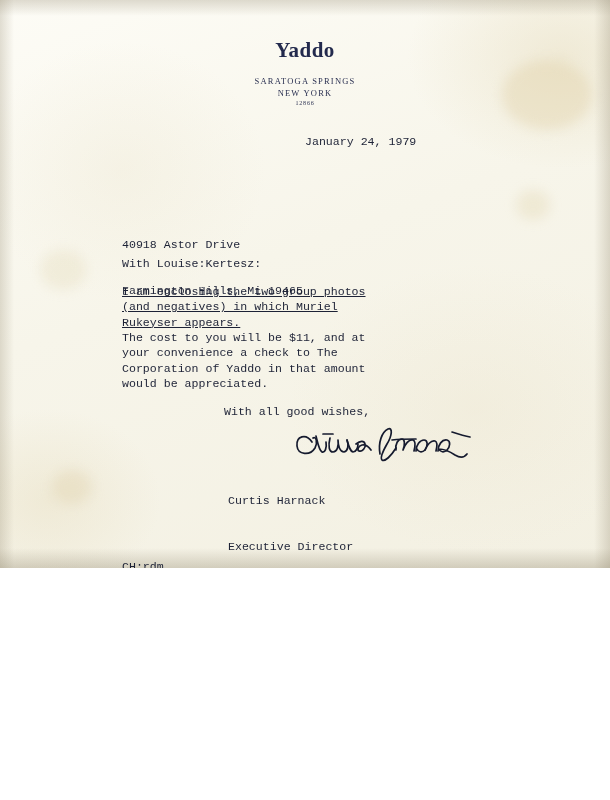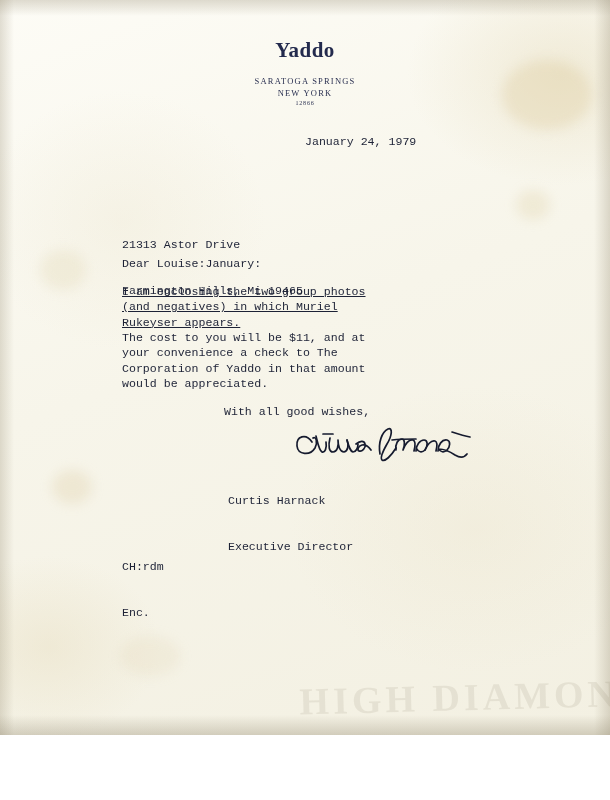--- a/index.html
+++ b/index.html
@@ -10,21 +10,21 @@
   body {
     width: 610px;
     height: 800px;
     overflow: hidden;
     font-family: "Liberation Mono", monospace;
   }
 
   .page {
     position: relative;
     width: 610px;
-    height: 735px;
+    height: 568px;
     background:
       radial-gradient(ellipse 220px 160px at 92% 10%, rgba(226,214,178,0.40), rgba(226,214,178,0) 70%),
       radial-gradient(ellipse 160px 130px at 8% 88%, rgba(226,214,178,0.32), rgba(226,214,178,0) 70%),
       radial-gradient(ellipse 200px 180px at 20% 30%, rgba(232,224,198,0.25), rgba(232,224,198,0) 72%),
       radial-gradient(ellipse 260px 200px at 78% 72%, rgba(230,220,190,0.22), rgba(230,220,190,0) 72%),
       linear-gradient(160deg, #fdfcf6 0%, #f7f5ea 45%, #f3f0e2 100%);
     overflow: hidden;
   }
 
   
@@ -149,25 +149,25 @@
   <div class="letterhead">
     <div class="lh-logo">Yaddo</div>
     <div class="lh-city">SARATOGA SPRINGS</div>
     <div class="lh-state">NEW YORK</div>
     <div class="lh-zip">12866</div>
   </div>
 
   <div class="body-text date-line">January 24, 1979</div>
 
   <div class="body-text address-block">
-    <div>21313 Astor Drive</div>
+    <div>40918 Astor Drive</div>
     <div>Farmington Hills, Mi 19465</div>
   </div>
 
-  <div class="body-text salutation">Dear Louise:January:</div>
+  <div class="body-text salutation">With Louise:Kertesz:</div>
 
   <div class="body-text para-1">I am enclosing the two group photos
 (and negatives) in which Muriel
 Rukeyser appears.</div>
 
   <div class="body-text para-2">The cost to you will be $11, and at
 your convenience a check to The
 Corporation of Yaddo in that amount
 would be appreciated.</div>
 

